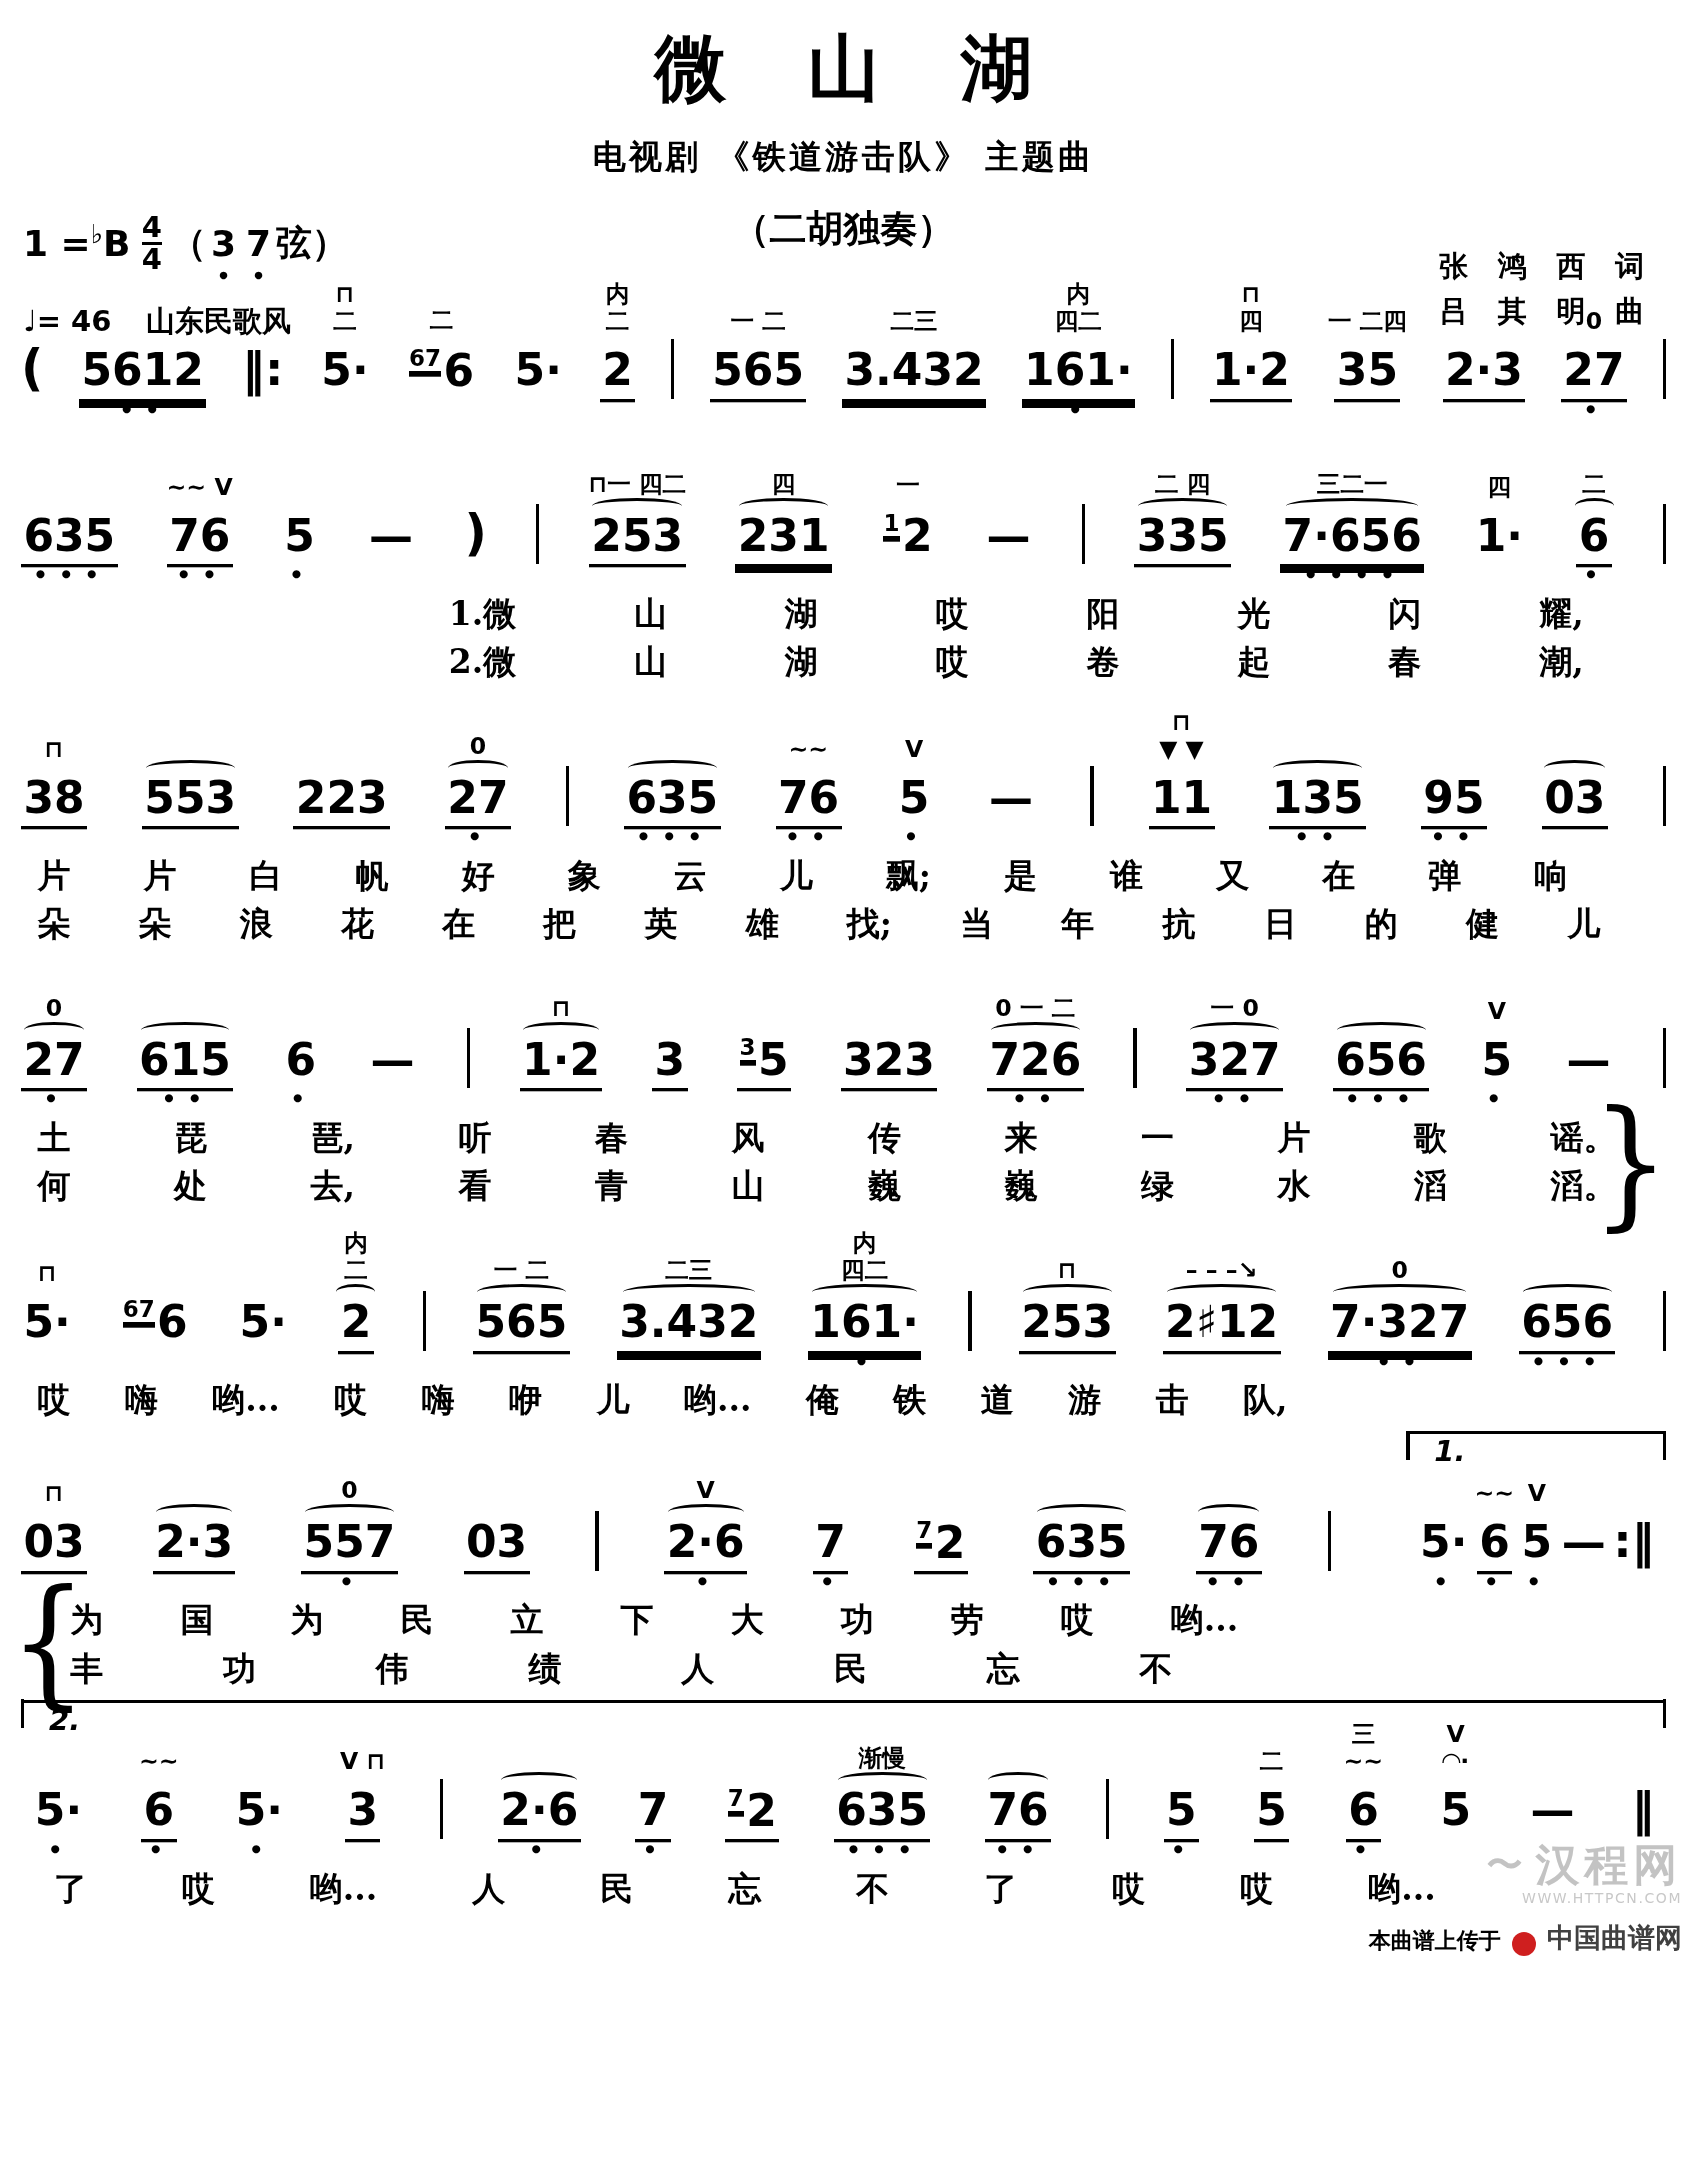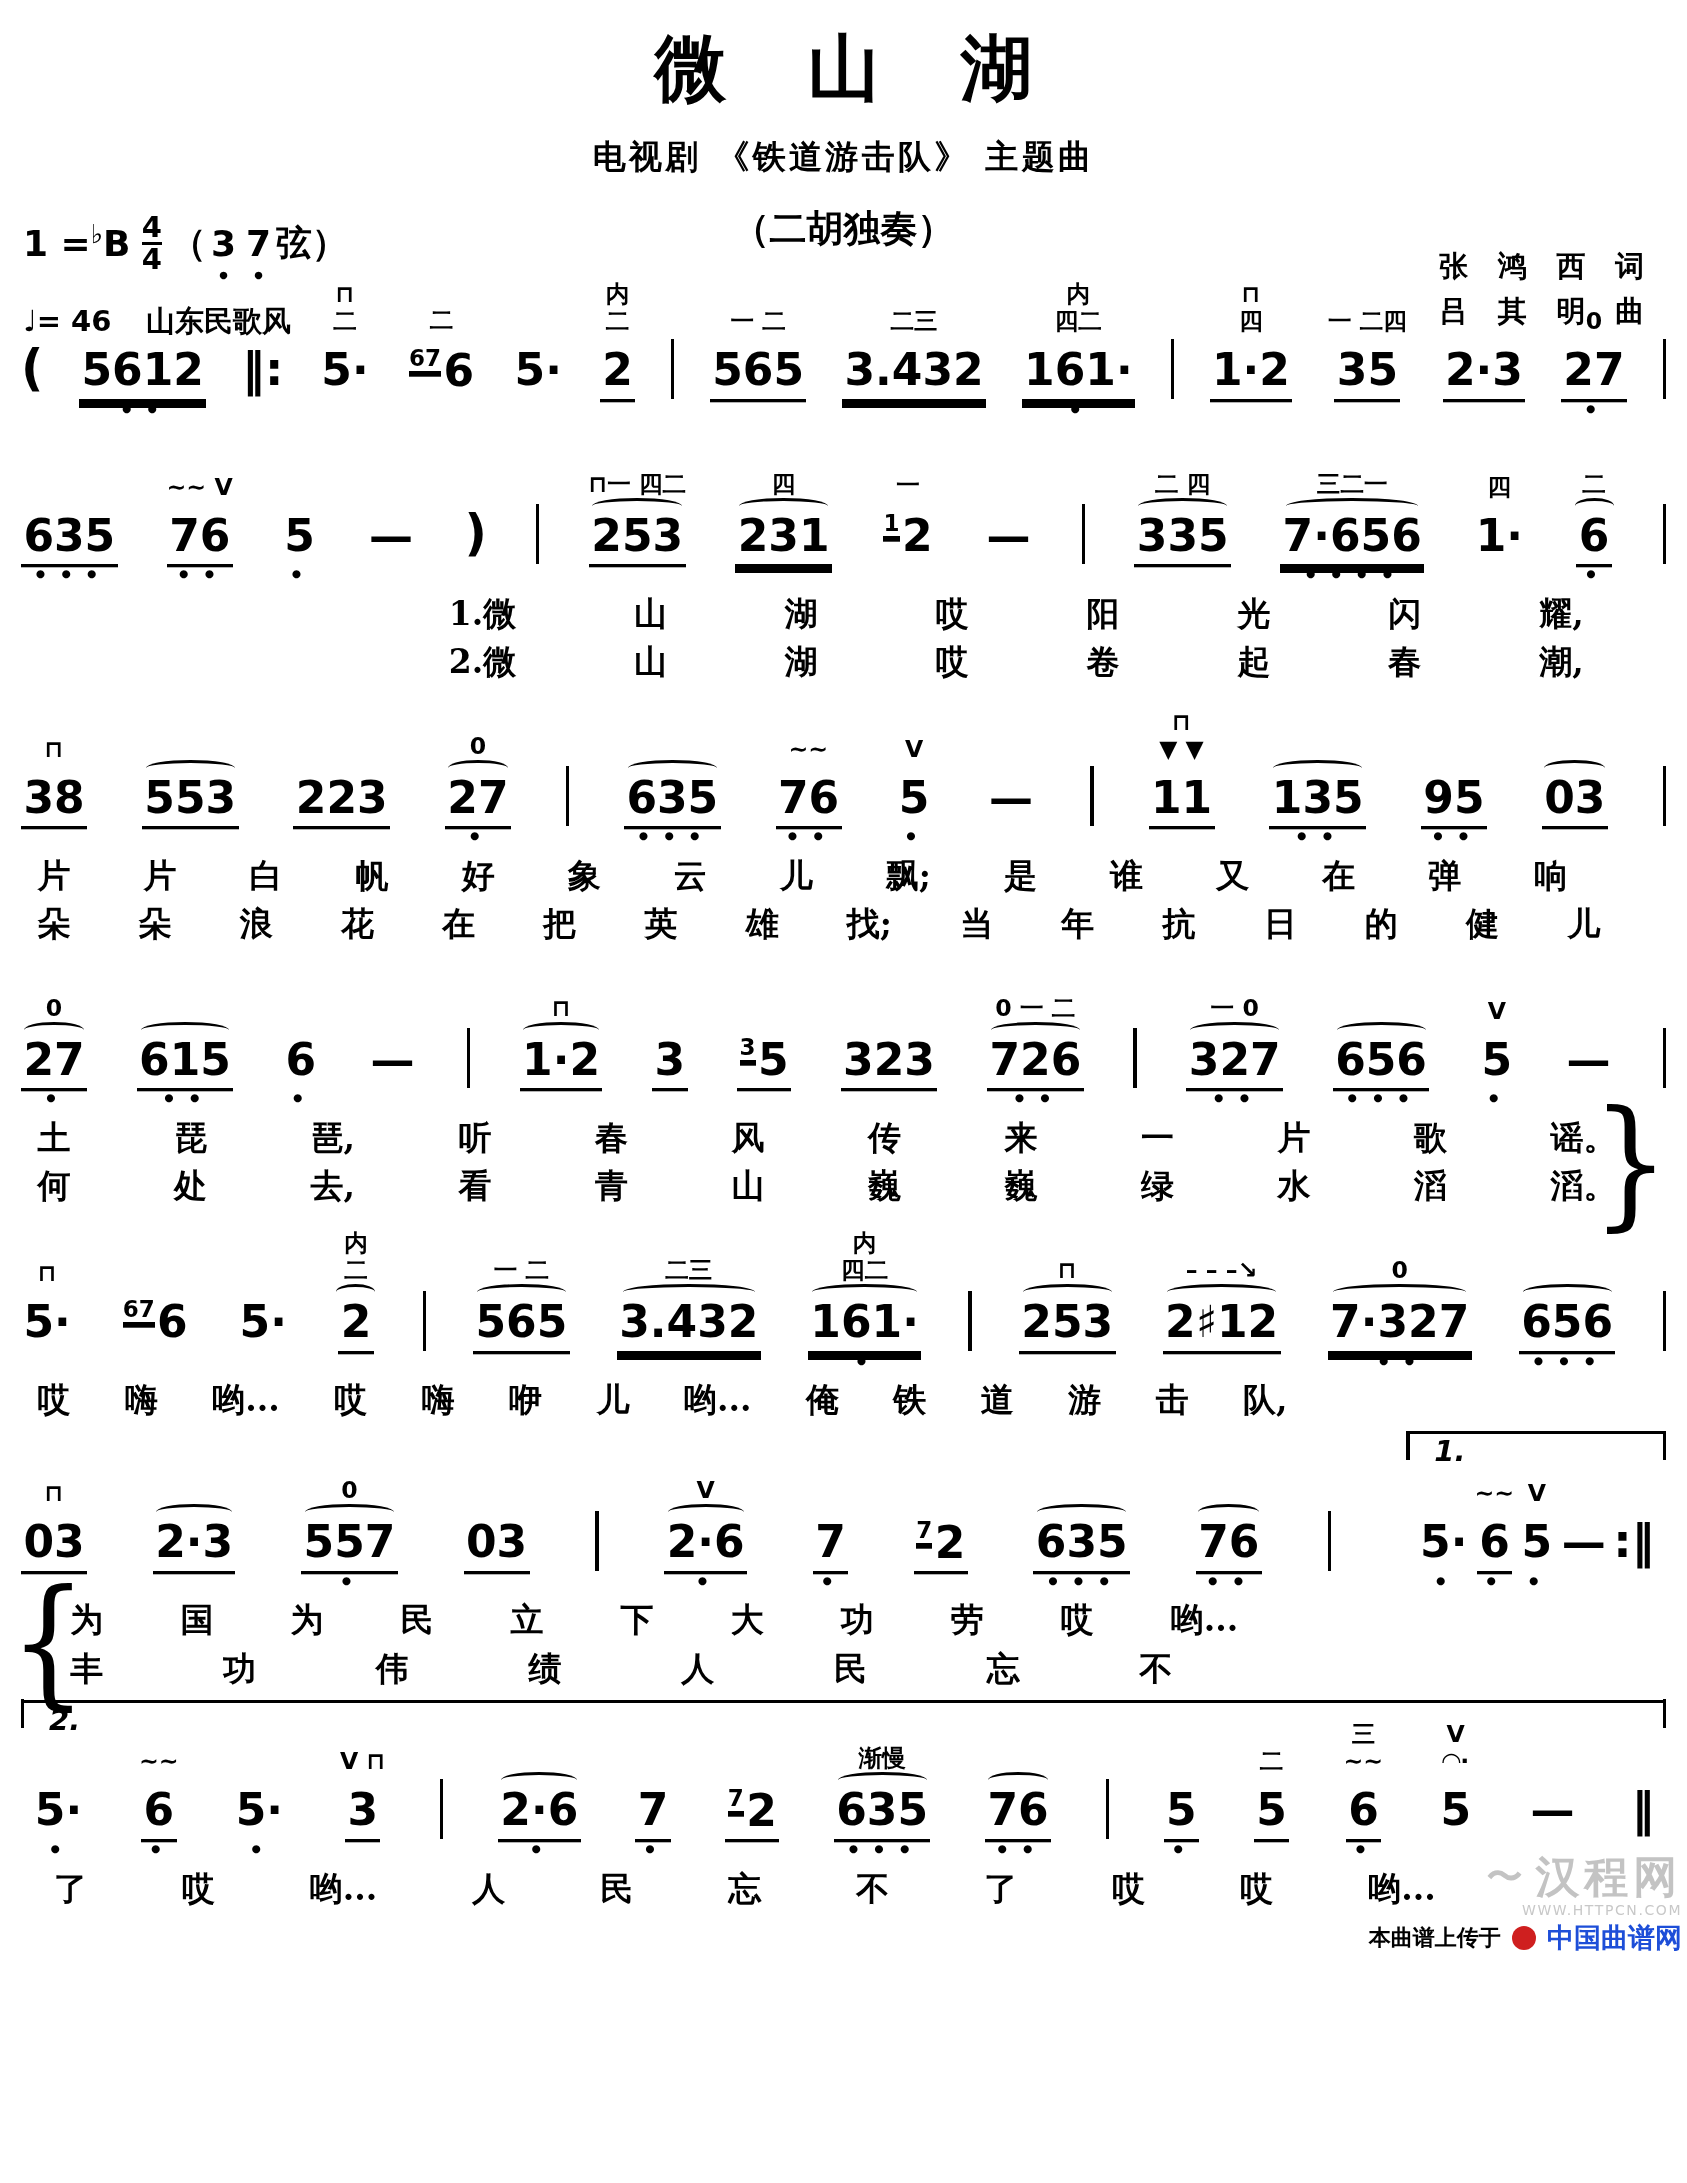--- a/index.html
+++ b/index.html
@@ -60,24 +60,24 @@
   .brace{position:absolute;font-size:122px;font-weight:200;line-height:1;
          font-family:"DejaVu Serif","Liberation Serif",serif;transform:scaleY(1.15);}
   .brace-right{right:-3.3px;bottom:-14.6px;}
   .brace-left{left:-11.4px;bottom:-11.4px;}
   
   .footer{position:absolute;right:4.9px;bottom:0;text-align:right;}
   .wm-row{color:#b9b9b9;font-size:44px;font-weight:bold;letter-spacing:4.9px;opacity:.85;
           display:flex;align-items:center;justify-content:flex-end;gap:8.1px;}
   .wm-wave{font-size:36px;}
   .wm-url{color:#c8c8c8;font-size:14px;letter-spacing:1.6px;margin-top:-4.9px;}
-  .upload-row{display:flex;align-items:center;justify-content:flex-end;gap:11px;margin-top:1.6px;}
+  .upload-row{display:flex;align-items:flex-end;justify-content:flex-end;gap:11px;margin-top:1.6px;}
   .upload-prefix{font-size:22px;font-weight:bold;}
   .site-icon{display:inline-block;width:24.4px;height:24.4px;border-radius:50%;background:#cf1f1f;}
-  .site-name{color:#1d4ed8;font-size:27px;font-weight:bold;}
+  .site-name{color:#404040;font-size:27px;font-weight:bold;margin-top:12px;}
 </style>
 </head>
 <body>
 
 <div class="page">
 
   <div class="header">
     <div class="title">微 山 湖</div>
     <div class="subtitle">电视剧 《铁道游击队》 主题曲</div>
     <div class="instrument">（二胡独奏）</div>

